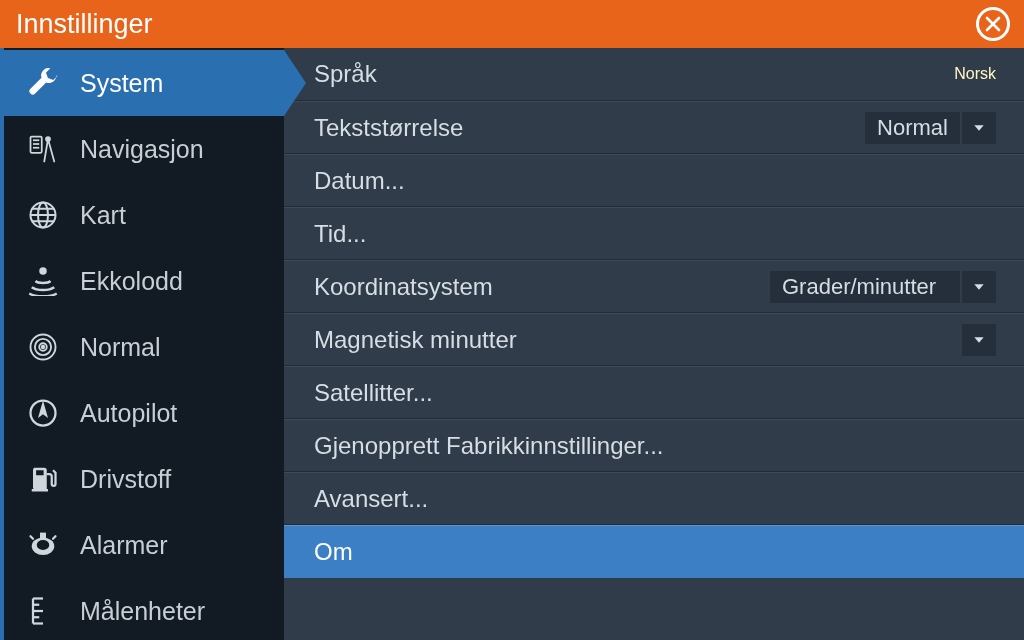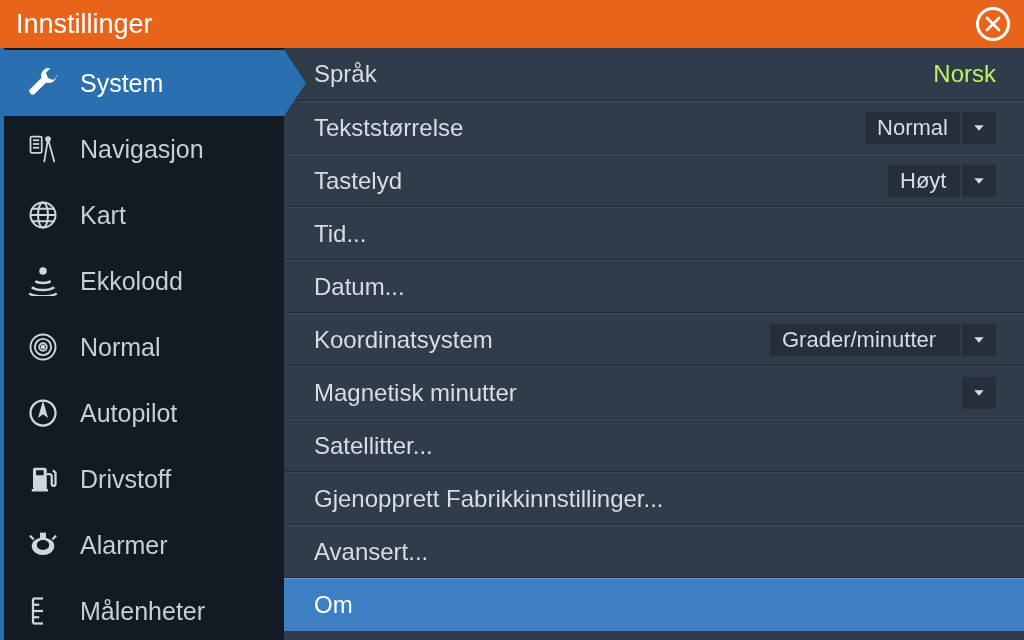--- a/index.html
+++ b/index.html
@@ -80,21 +80,21 @@
     justify-content: space-between;
     padding: 0 28px 0 30px;
     color: #d6dde4;
     font-size: 24px;
     border-bottom: 1px solid #212b36;
     border-top: 1px solid #3e4a58;
     cursor: pointer;
   }
   .row:first-child { border-top: none; }
   .row-label { white-space: nowrap; }
-  .row-value { color: #bef264; font-size: 24px; }
+  .row-value { color: #fef9c3; font-size: 16px; }
   .row.highlight {
     background: #3d7fc4;
     color: #fff;
     border-top: 1px solid #5a97d4;
     border-bottom: none;
   }
 
   
   .dropdown {
     display: flex;
@@ -255,38 +255,27 @@
       <div class="dropdown">
         <div class="dd-value">Normal</div>
         <div class="dd-caret">
             <svg viewBox="0 0 24 24">
               <path d="M5 8l7 8 7-8z"></path>
             </svg>
           </div>
       </div>
     </div>
 
-    <div class="row">
-      <span class="row-label">Tastelyd</span>
-      <div class="dropdown">
-        <div class="dd-value">Høyt</div>
-        <div class="dd-caret">
-            <svg viewBox="0 0 24 24">
-              <path d="M5 8l7 8 7-8z"></path>
-            </svg>
-          </div>
-      </div>
+
+    <div class="row">
+      <span class="row-label">Datum...</span>
     </div>
 
     <div class="row">
       <span class="row-label">Tid...</span>
-    </div>
-
-    <div class="row">
-      <span class="row-label">Datum...</span>
     </div>
 
     <div class="row">
       <span class="row-label">Koordinatsystem</span>
       <div class="dropdown wide">
         <div class="dd-value">Grader/minutter</div>
         <div class="dd-caret">
             <svg viewBox="0 0 24 24">
               <path d="M5 8l7 8 7-8z"></path>
             </svg>

